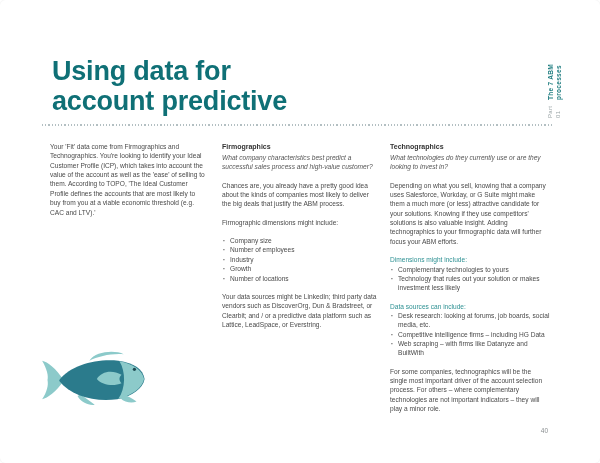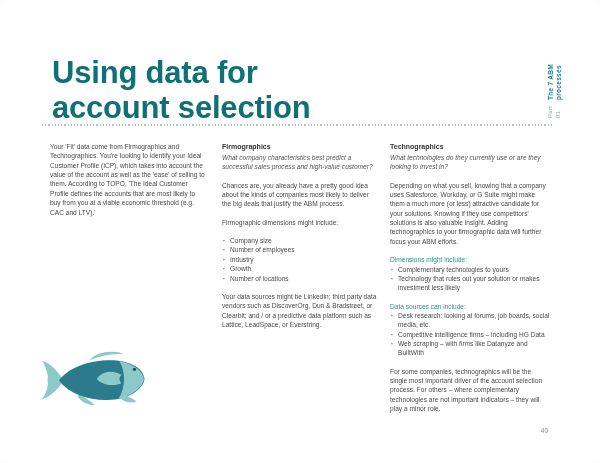--- a/index.html
+++ b/index.html
@@ -13,21 +13,21 @@
   }
   .page {
     position:absolute; inset:0;
     background:#ffffff;
     border-radius:6px;
     box-shadow:0 0 0 1px rgba(0,0,0,0.03);
   }
   
   .title {
     position:absolute; left:52px; top:56px;
-    font-size:31px; font-weight:bold; line-height:1.12;
+    font-size:27px; font-weight:bold; line-height:1.12;
     color:#0f7076; letter-spacing:-0.2px;
   }
   
   .side-label {
     position:absolute; top:44px; right:36px; height:74px;
     writing-mode:vertical-rl; transform:rotate(180deg);
     display:flex; flex-direction:row; gap:2px;
     line-height:1.3;
   }
   .side-label .part  { font-size:6px;  color:#9aa4a6; letter-spacing:0.3px; }
@@ -64,21 +64,21 @@
     font-size:6.5px; color:#8a8f91;
   }
 </style>
 </head>
 <body>
 
 <div class="page">
 
   <h1 class="title">
     <span>Using data for</span><br>
-    <span>account selection</span>
+    <span>account predictive</span>
   </h1>
 
   <div class="side-label">
     <span class="part">Part 01</span>
     <span class="proc">The 7 ABM processes</span>
   </div>
 
   <div class="dotted-rule"></div>
 
   <div class="columns">

